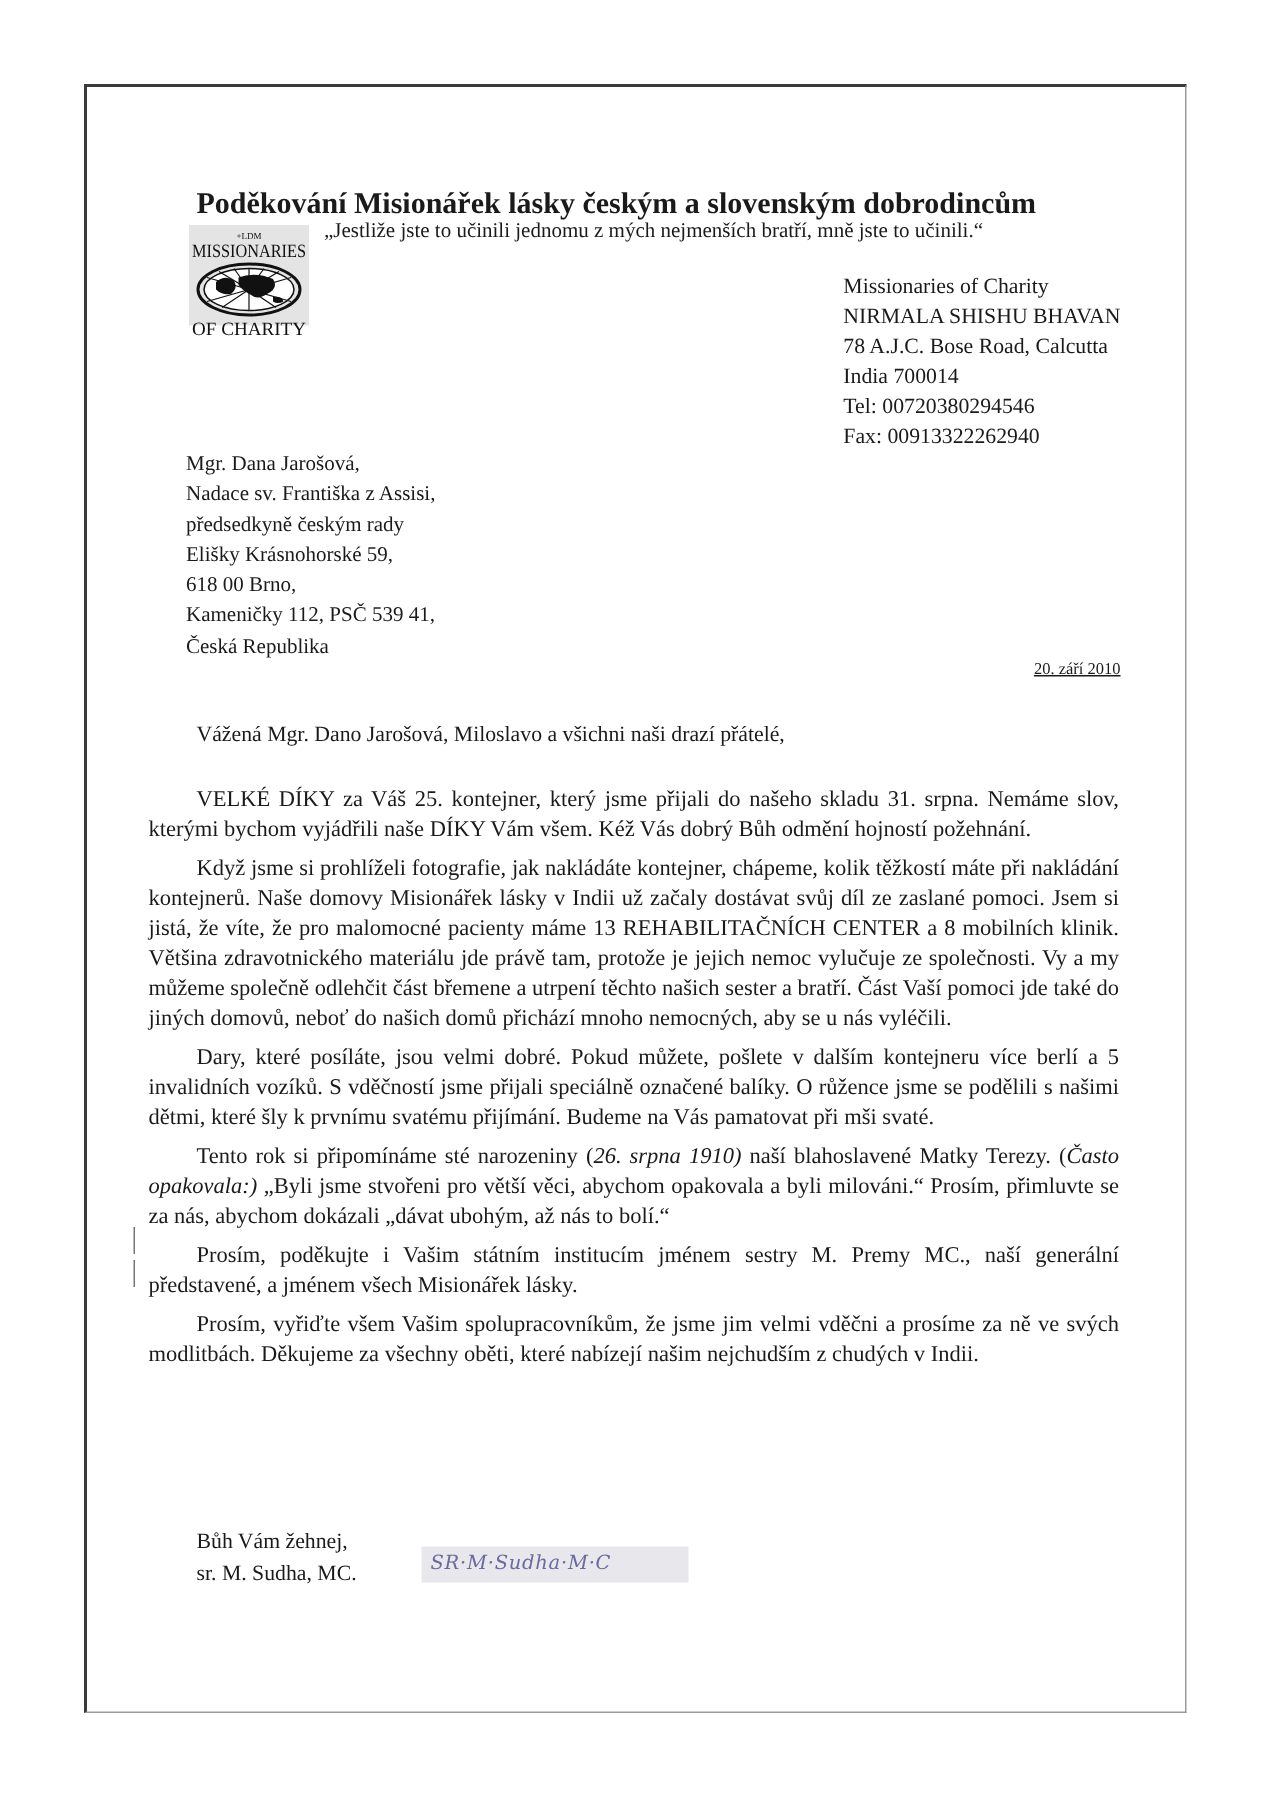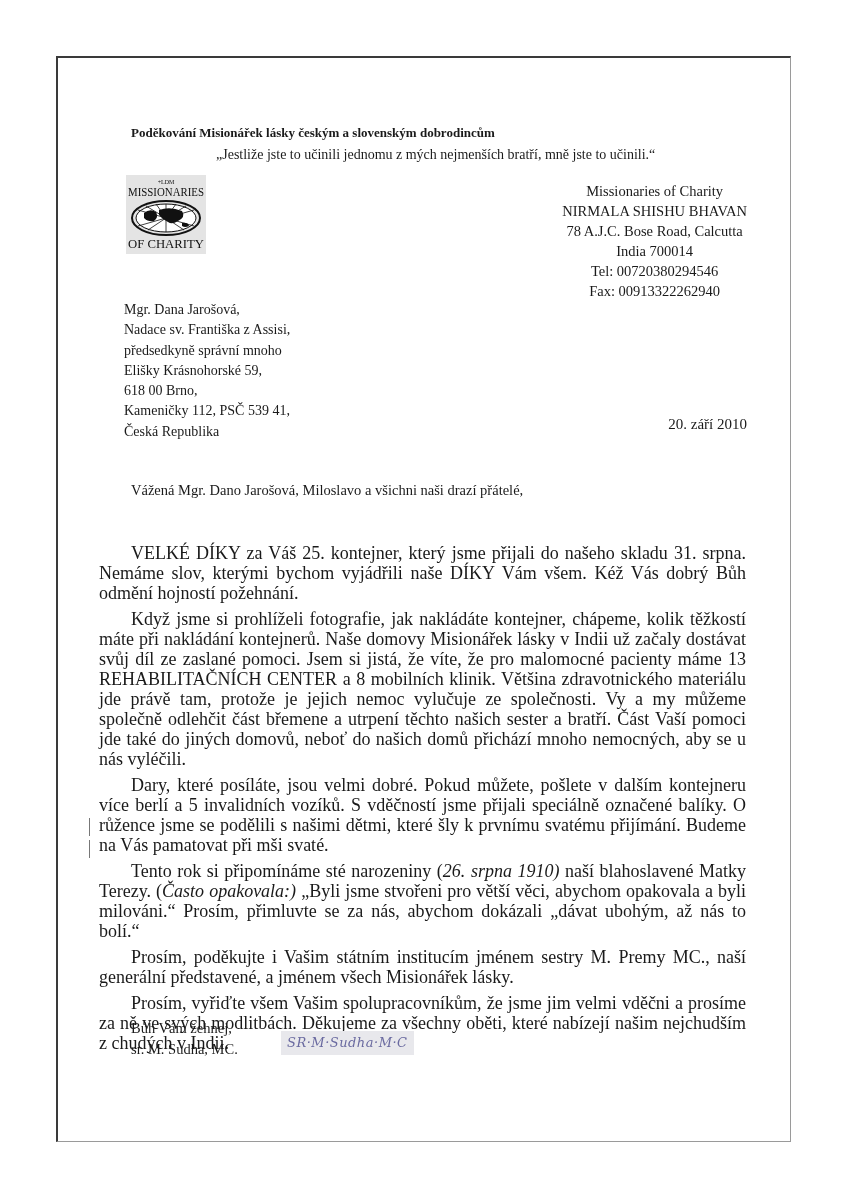--- a/index.html
+++ b/index.html
@@ -1,37 +1,37 @@
 <!DOCTYPE html>
 <html><head>
 <meta charset="utf-8">
 <style>
   html, body { margin: 0; padding: 0; background: #ffffff; }
   body { width: 848px; height: 1200px; position: relative; overflow: hidden;
          font-family: "Liberation Serif", "DejaVu Serif", serif; color: #1a1a1a; }
   .frame { position: absolute; left: 56px; top: 56px; width: 735px; height: 1086px;
            border-left: 2px solid #3a3a3a; border-top: 2px solid #3a3a3a;
            border-right: 1px solid #9a9a9a; border-bottom: 1px solid #9a9a9a; box-sizing: border-box; }
-  .title { position: absolute; left: 131px; top: 125px; font-size: 13px; font-weight: bold; white-space: nowrap; }
+  .title { position: absolute; left: 131px; top: 125px; font-size: 20px; font-weight: bold; white-space: nowrap; }
   .motto { position: absolute; left: 216px; top: 147px; font-size: 14px; white-space: nowrap; }
-  .logo { position: absolute; left: 126px; top: 175px; width: 80px; height: 79px; background: #e4e4e4; }
+  .logo { position: absolute; left: 126px; top: 150px; width: 80px; height: 67px; background: #e4e4e4; }
   .logo svg { display: block; }
-  .sender { position: absolute; right: 101px; top: 181px; text-align: center; font-size: 14.5px; line-height: 20px; }
+  .sender { position: absolute; right: 101px; top: 181px; text-align: left; font-size: 14.5px; line-height: 20px; }
   .sender div { white-space: nowrap; }
   .recipient { position: absolute; left: 124px; top: 300px; font-size: 14px; line-height: 20.3px; }
   .recipient div { white-space: nowrap; }
-  .date { position: absolute; right: 101px; top: 416px; font-size: 15px; white-space: nowrap; }
+  .date { position: absolute; right: 101px; top: 440px; font-size: 11px; white-space: nowrap; text-decoration: underline; }
   .salutation { position: absolute; left: 131px; top: 482px; font-size: 14.5px; white-space: nowrap; }
-  .body { position: absolute; left: 99px; top: 523px; width: 647px; font-size: 18px; line-height: 20px; text-align: justify; margin-top: 20px; }
+  .body { position: absolute; left: 99px; top: 523px; width: 647px; font-size: 15px; line-height: 20px; text-align: justify; }
   .body p { margin: 0 0 6px 0; text-indent: 32px; }
   .body i { }
   .revbar { position: absolute; left: 89px; width: 1px; background: #777; }
   .closing { position: absolute; left: 131px; top: 1018px; font-size: 14.5px; line-height: 21px; }
   .closing div { white-space: nowrap; }
-  .signature { position: absolute; left: 281px; top: 1031px; width: 133px; height: 24px; background: #e8e8ec;
+  .signature { position: absolute; left: 281px; top: 1031px; width: 178px; height: 24px; background: #e8e8ec;
                color: #6a6aa0; font-family: "DejaVu Serif", serif; font-style: italic; font-size: 13px;
                line-height: 24px; padding-left: 6px; box-sizing: border-box; letter-spacing: 0.5px; white-space: nowrap; }
 </style>
 </head>
 <body>
 
 <div class="frame"></div>
 
 <div class="title">Poděkování Misionářek lásky českým a slovenským dobrodincům</div>
 <div class="motto">„Jestliže jste to učinili jednomu z mých nejmenších bratří, mně jste to učinili.“</div>
@@ -68,21 +68,21 @@
   <div>NIRMALA SHISHU BHAVAN</div>
   <div>78 A.J.C. Bose Road, Calcutta</div>
   <div>India  700014</div>
   <div>Tel: 00720380294546</div>
   <div>Fax: 00913322262940</div>
 </div>
 
 <div class="recipient">
   <div>Mgr. Dana Jarošová,</div>
   <div>Nadace sv. Františka z Assisi,</div>
-  <div>předsedkyně správní mnoho</div>
+  <div>předsedkyně českým rady</div>
   <div>Elišky Krásnohorské  59,</div>
   <div>618 00 Brno,</div>
   <div>Kameničky 112, PSČ 539 41,</div>
   <div>Česká Republika</div>
 </div>
 
 <div class="date">20. září 2010</div>
 
 <div class="salutation">Vážená Mgr. Dano Jarošová, Miloslavo a všichni naši drazí přátelé,</div>
 

